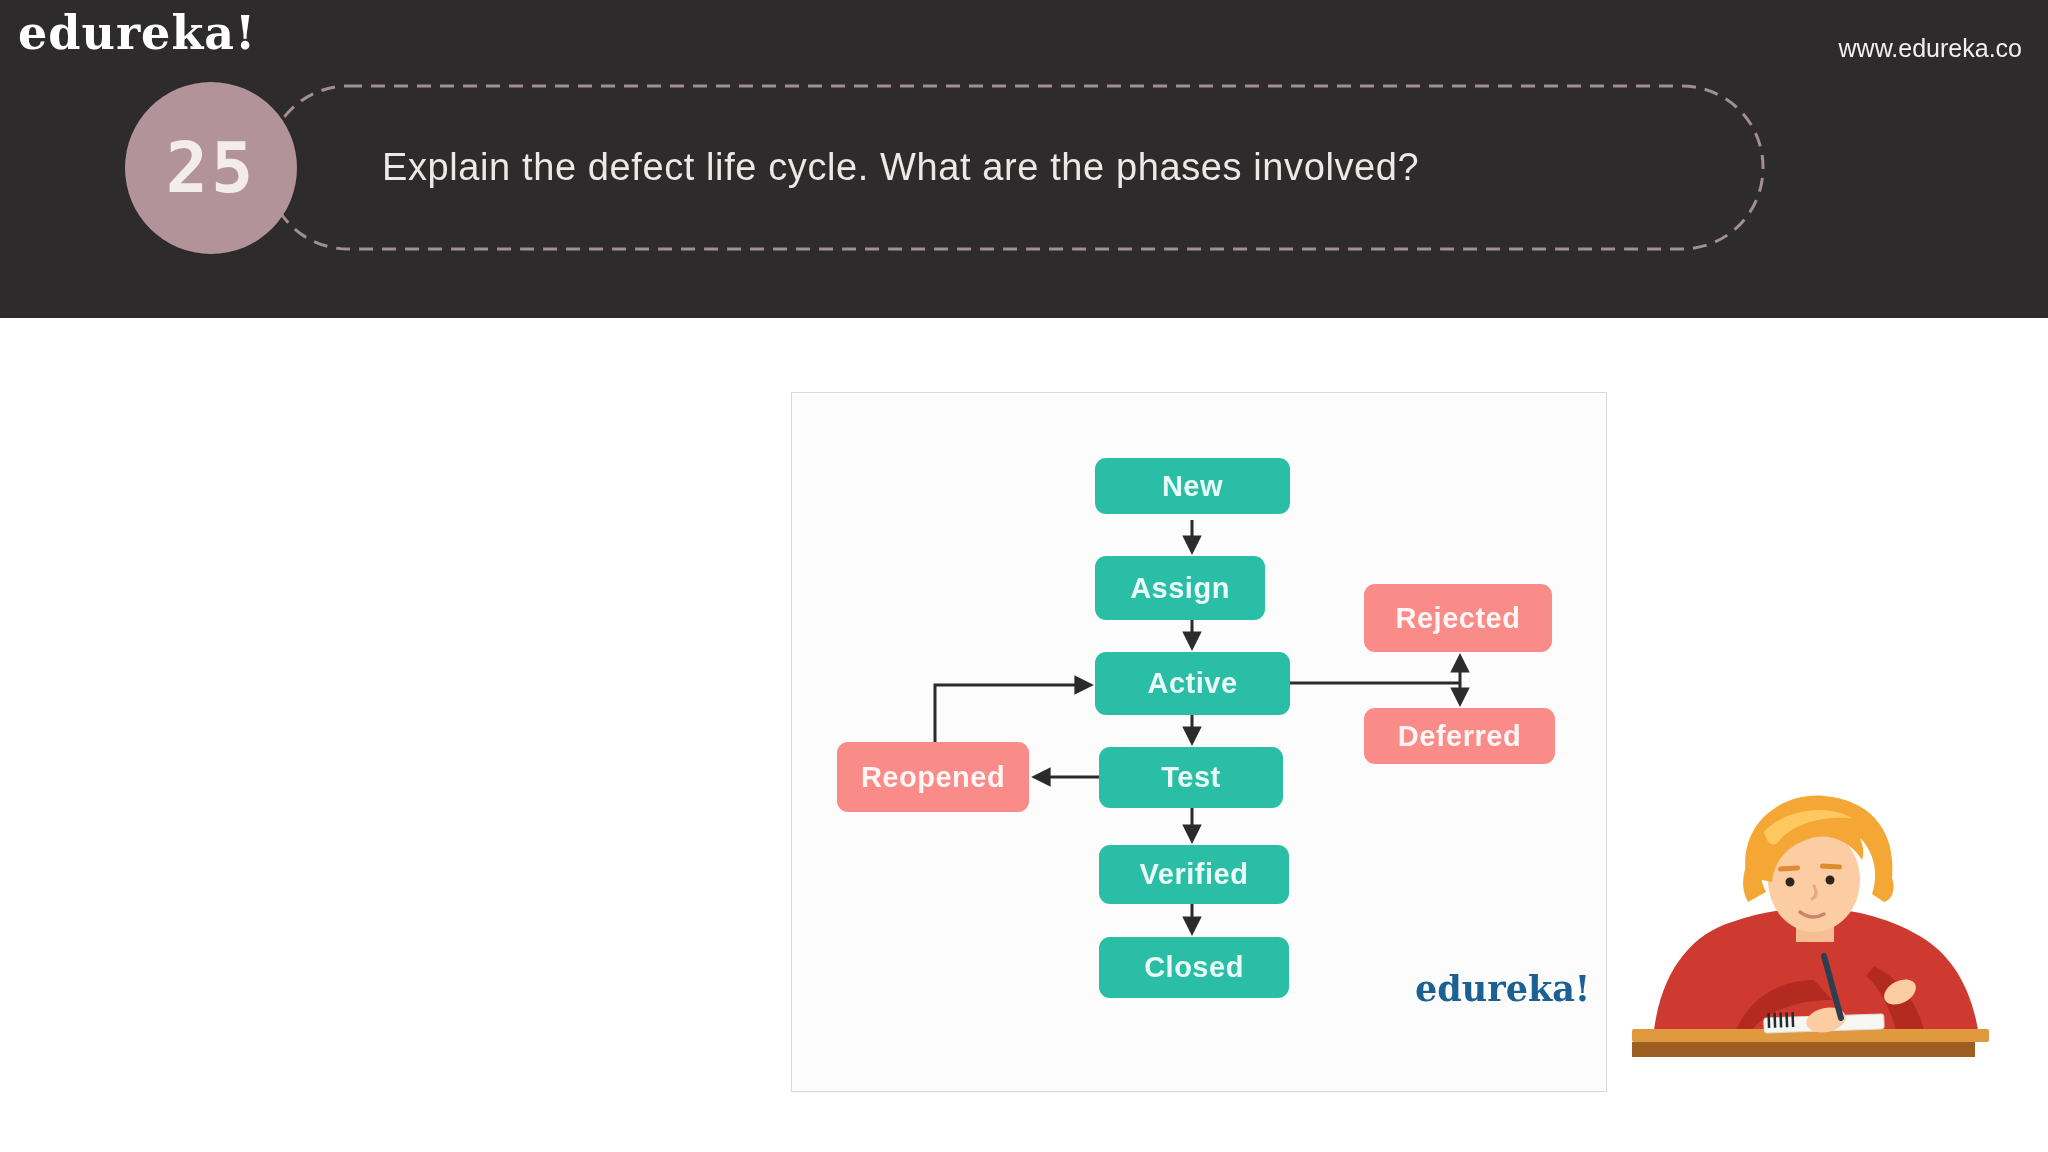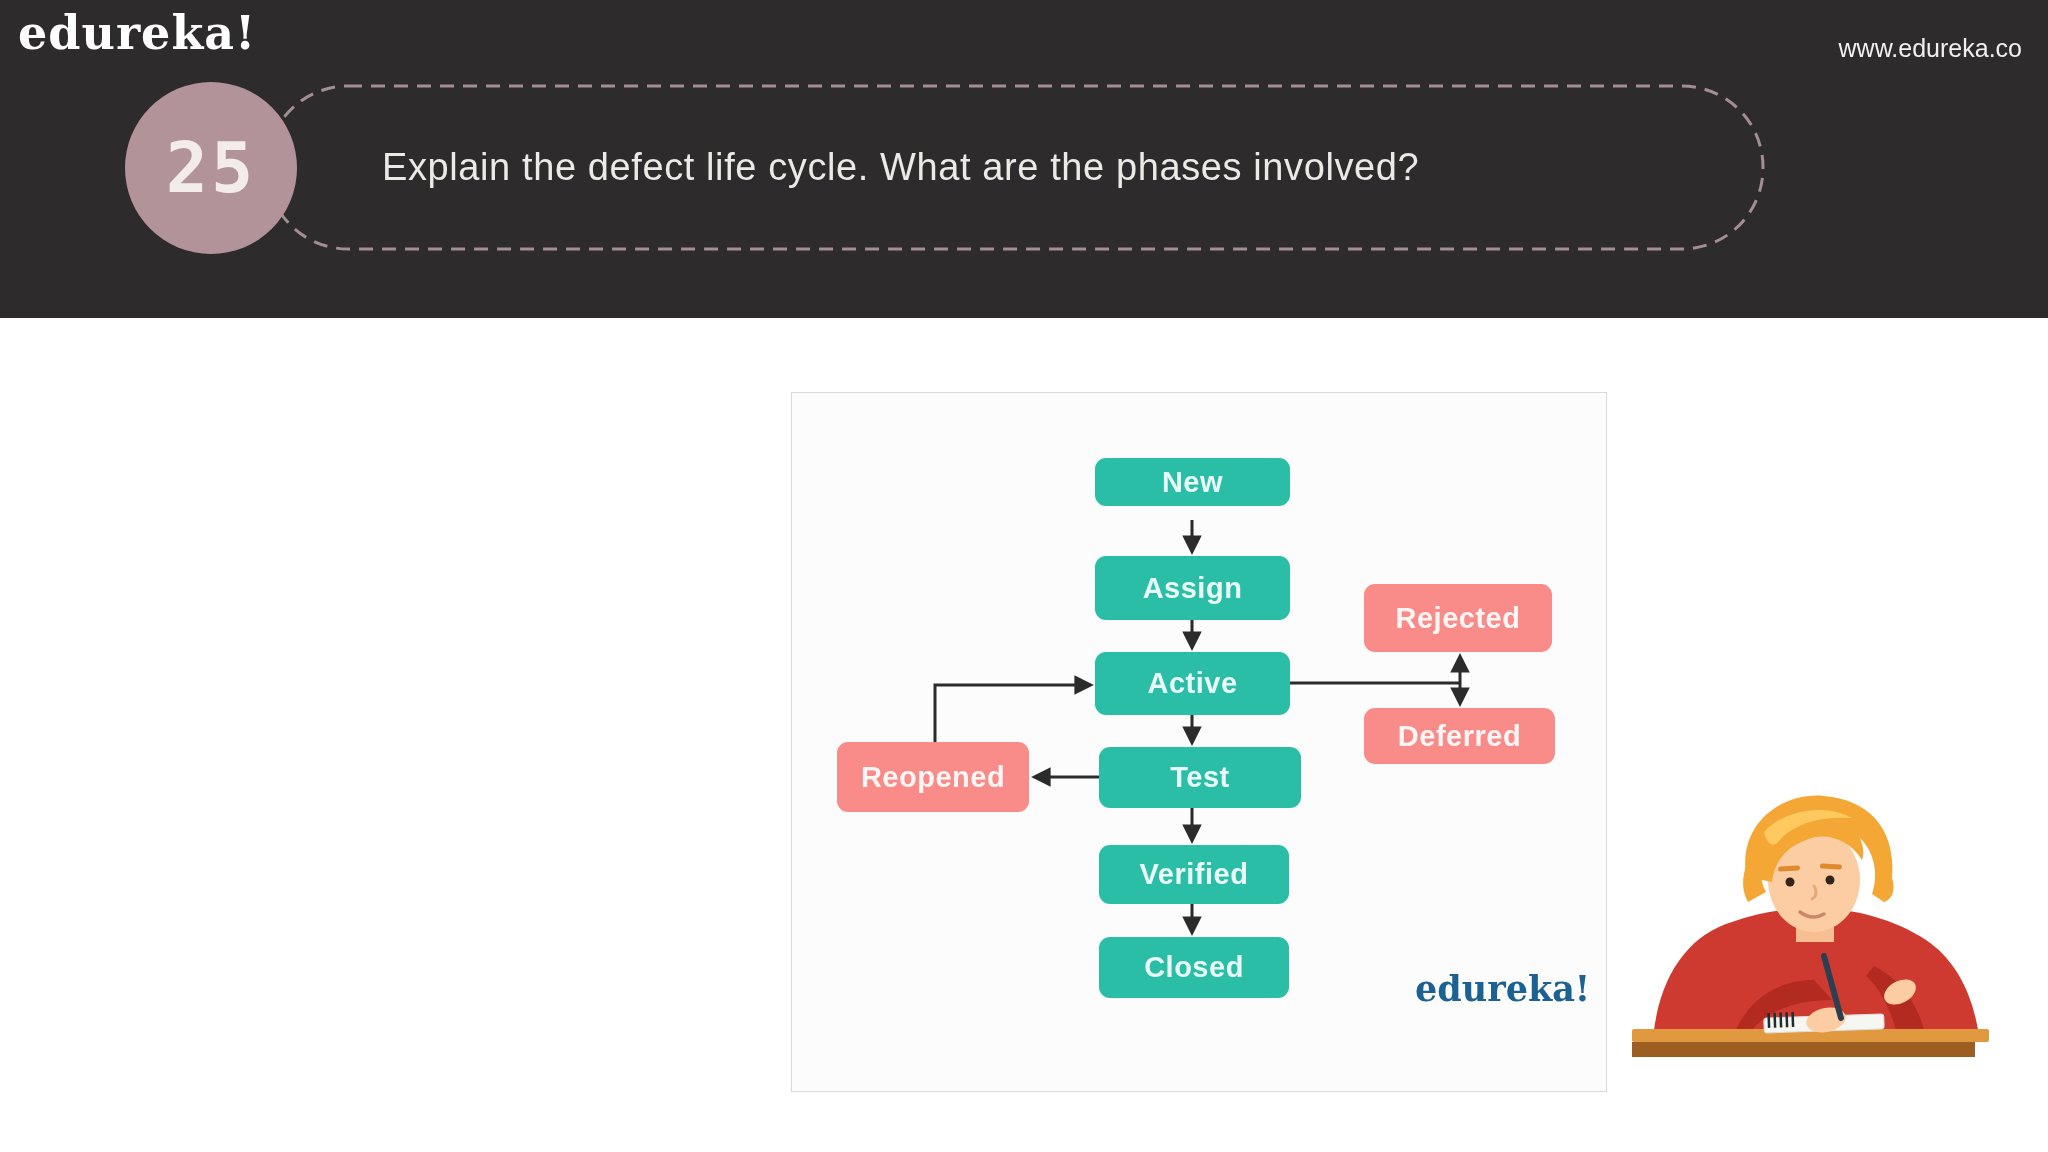--- a/index.html
+++ b/index.html
@@ -26,24 +26,24 @@
   .desc-panel p { font-size:38px; line-height:52px; color:#79838A; }
 
   
   .flow-panel { position:absolute; left:791px; top:392px; width:816px; height:700px; background:#FCFCFC;
                 border:1px solid #D9D9D9; }
   .flow-arrows { position:absolute; left:0; top:0; width:816px; height:700px; pointer-events:none; }
   .node { position:absolute; border-radius:11px; display:flex; align-items:center; justify-content:center;
           font-size:29px; font-weight:bold; letter-spacing:0.5px; }
   .node.state { background:#2ABEA6; color:#EAFBF7; }
   .node.exception { background:#F98B89; color:#FFF6F5; }
-  .n-new      { left:303px; top:65px;  width:195px; height:48px; }
-  .n-assign   { left:303px; top:163px; width:195px; height:64px; }
+  .n-new      { left:303px; top:65px;  width:195px; height:56px; }
+  .n-assign   { left:303px; top:163px; width:170px; height:64px; }
   .n-active   { left:303px; top:259px; width:195px; height:63px; }
-  .n-test     { left:307px; top:354px; width:202px; height:61px; }
+  .n-test     { left:307px; top:354px; width:184px; height:61px; }
   .n-verified { left:307px; top:452px; width:190px; height:59px; }
   .n-closed   { left:307px; top:544px; width:190px; height:61px; }
   .n-rejected { left:572px; top:191px; width:188px; height:68px; }
   .n-deferred { left:572px; top:315px; width:191px; height:56px; }
   .n-reopened { left:45px;  top:349px; width:192px; height:70px; }
   .watermark { position:absolute; left:623px; top:575px; font-family:"DejaVu Serif", serif; font-weight:bold;
                font-size:35px; color:#1C6193; }
 
   
   .student { position:absolute; left:1628px; top:788px; width:364px; height:284px; }

